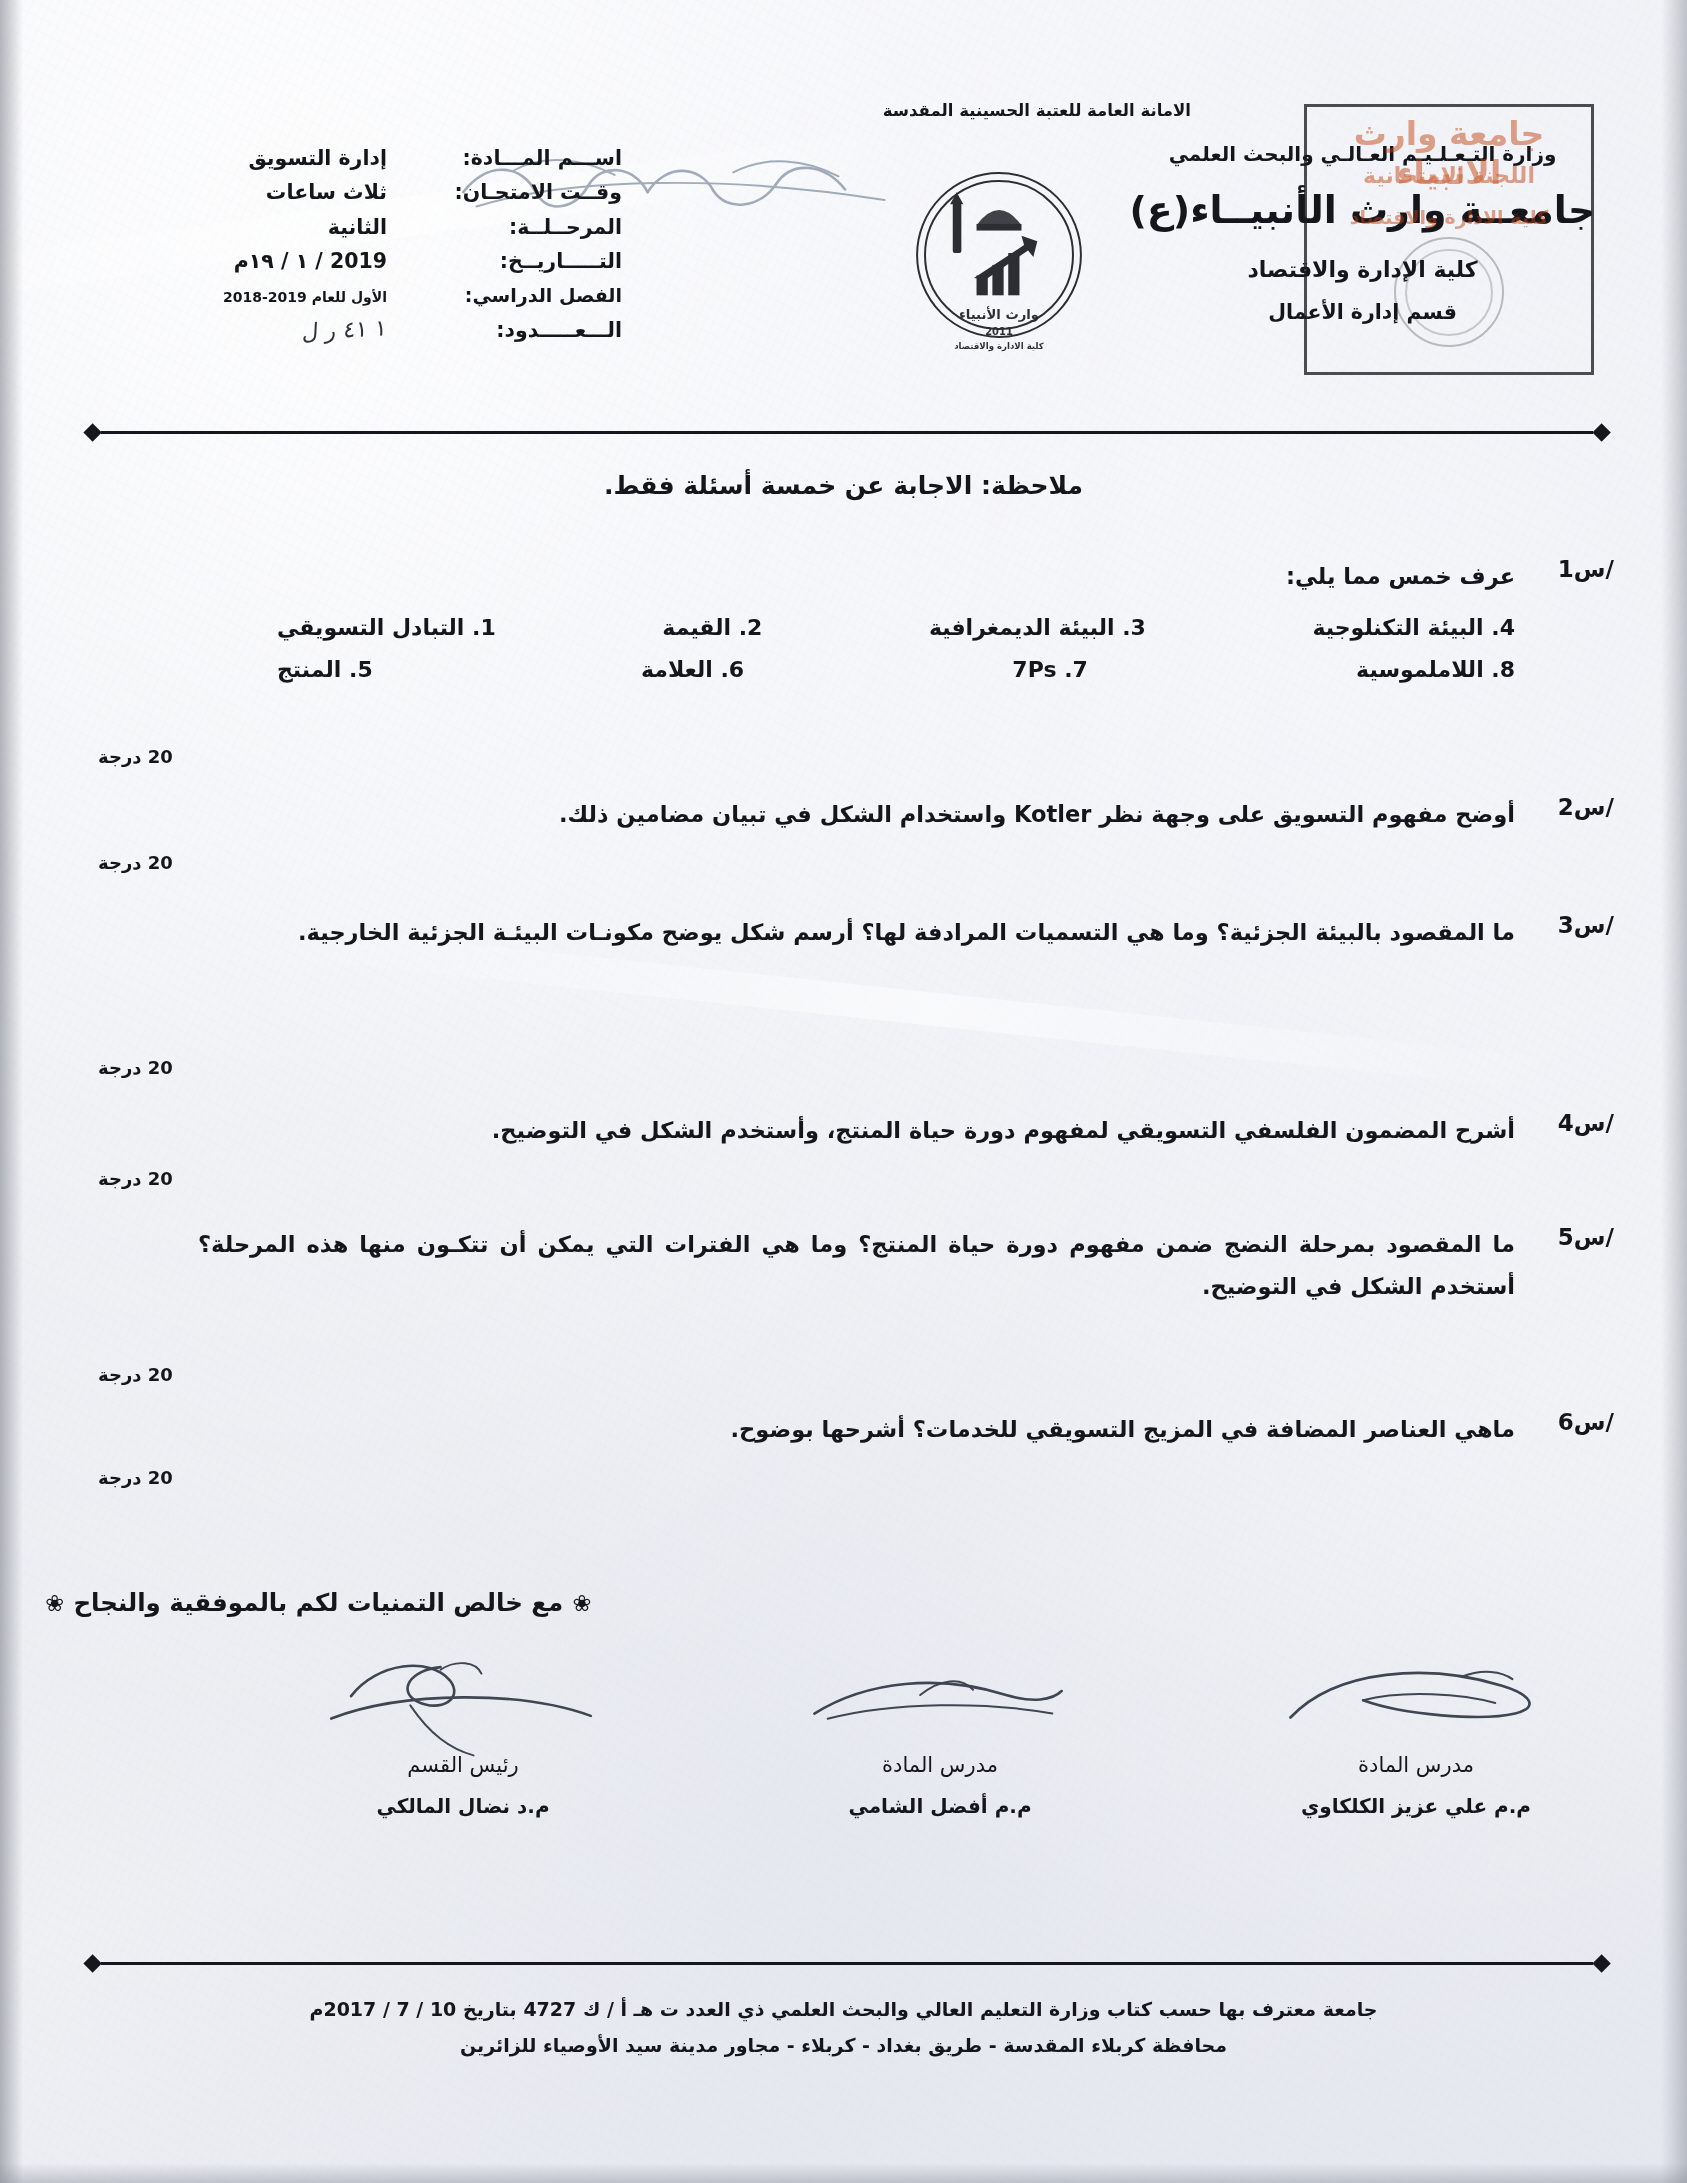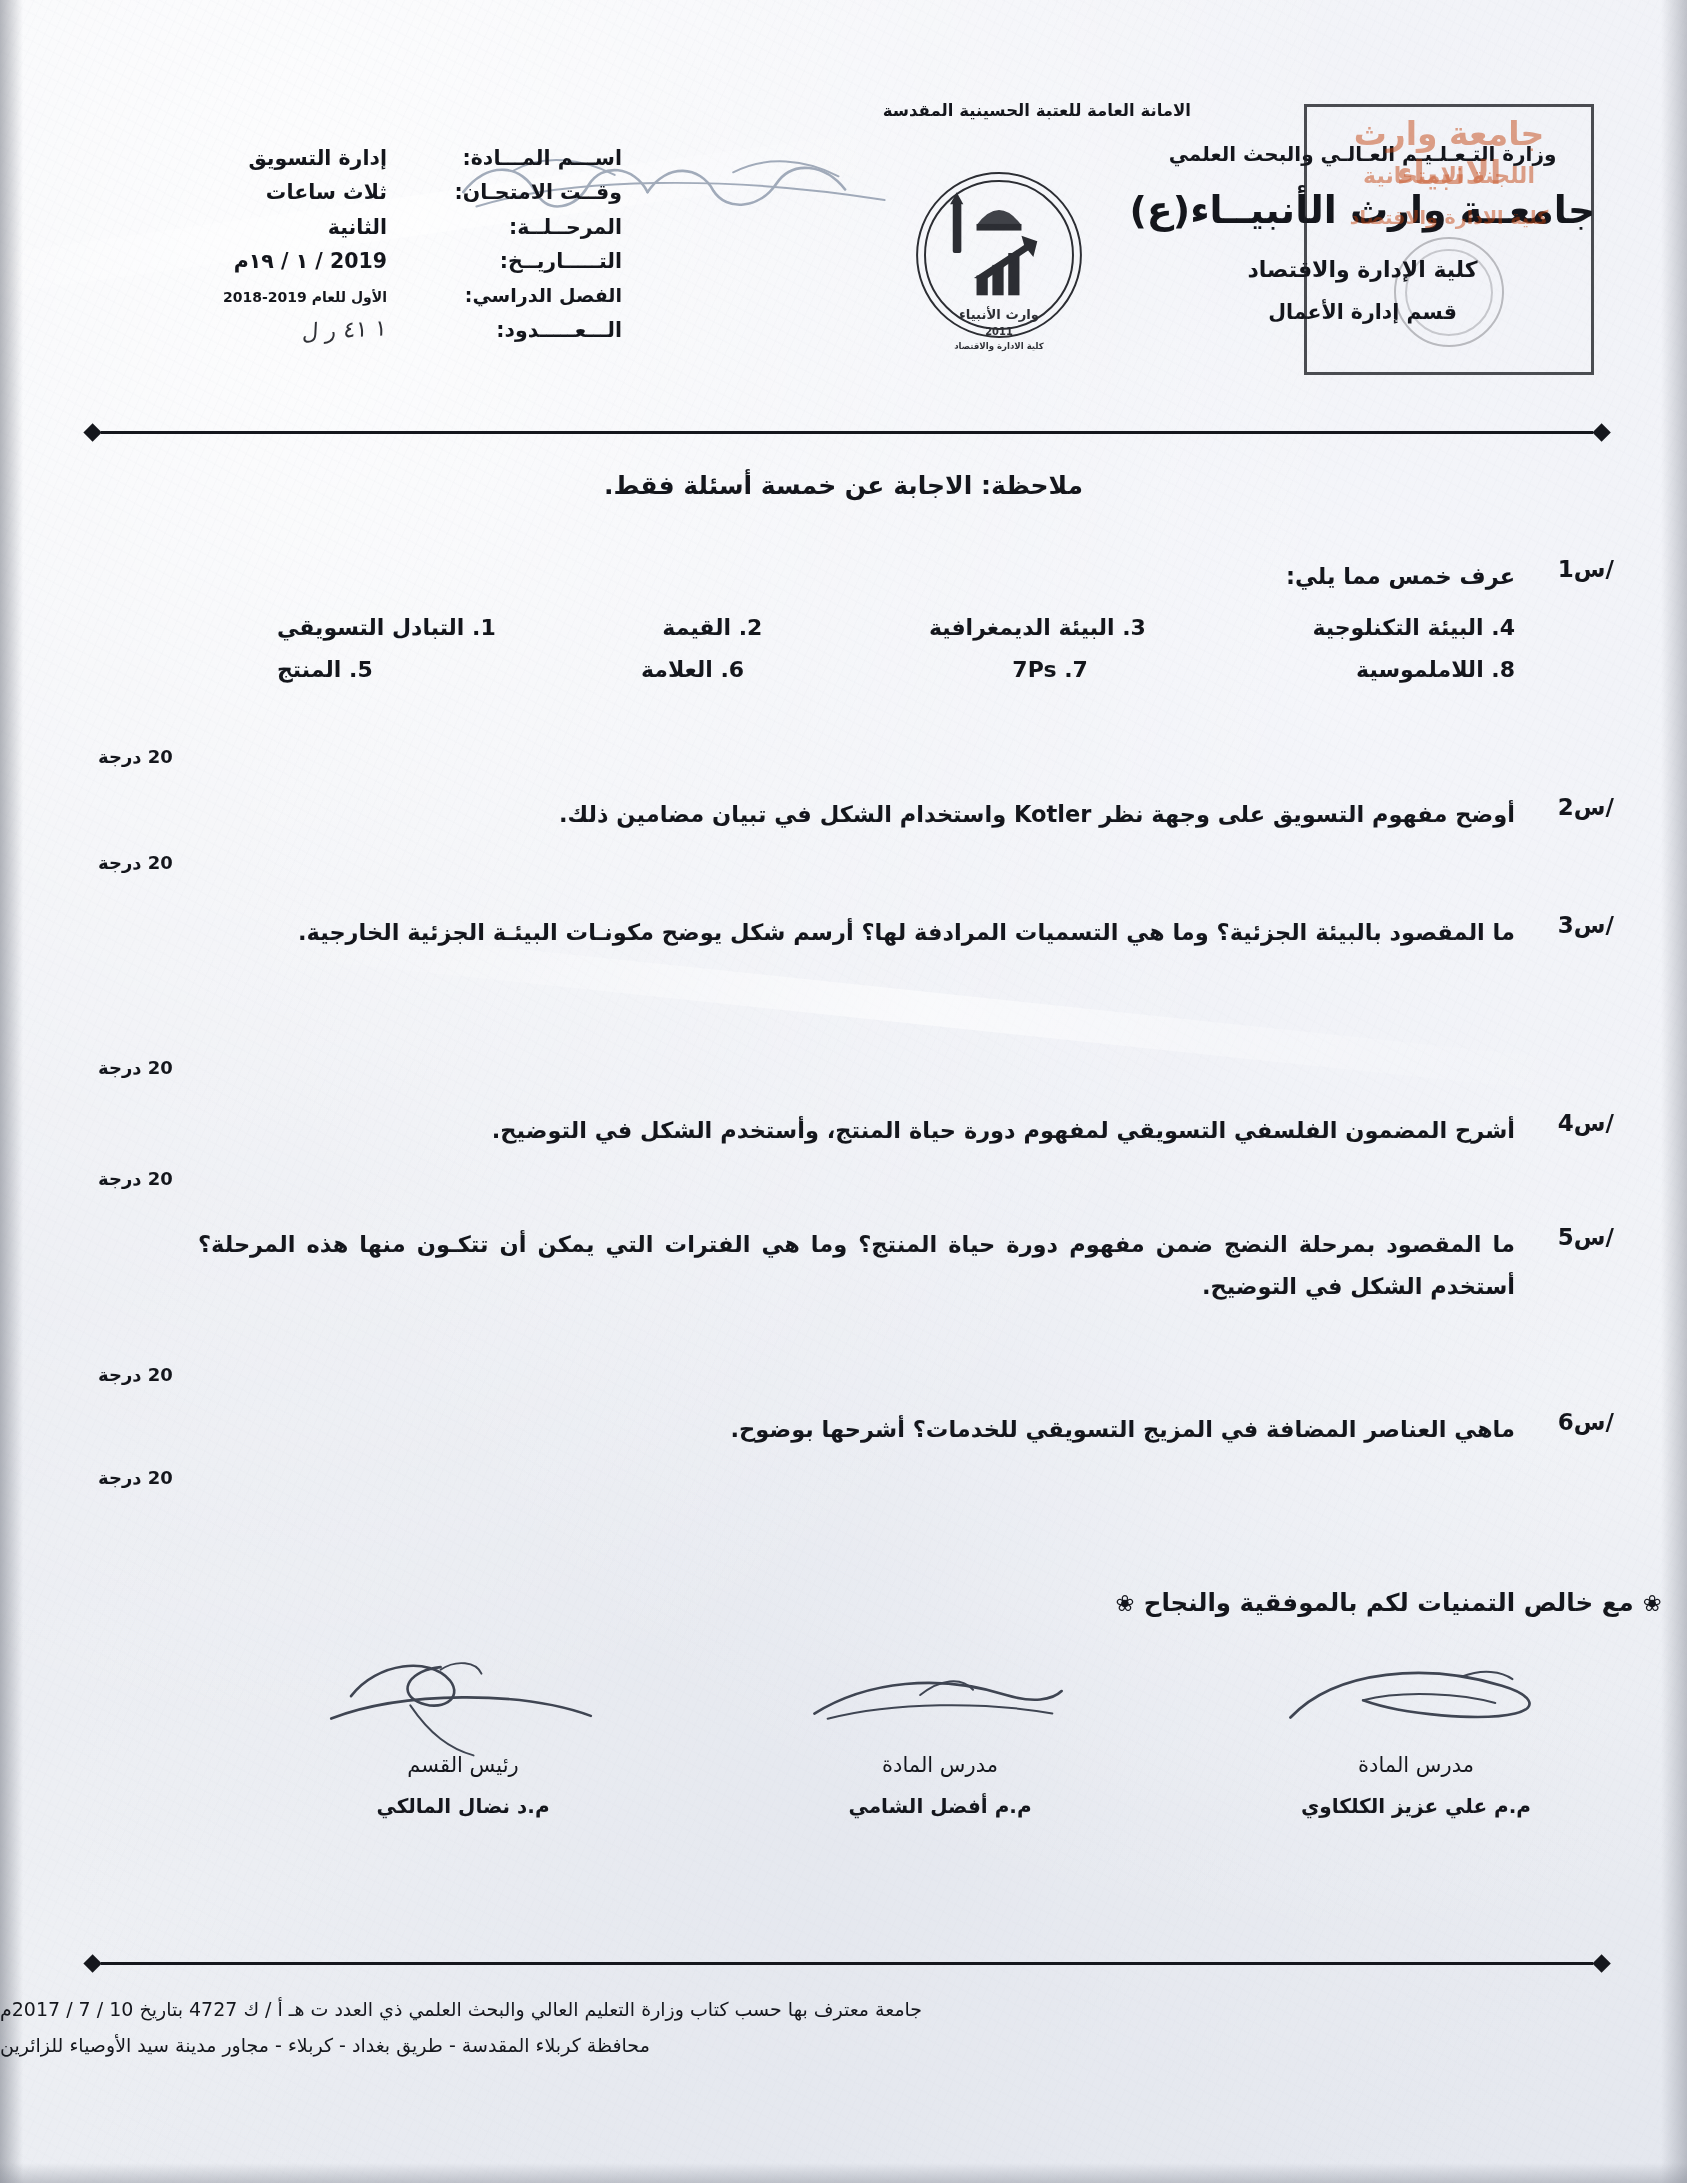--- a/index.html
+++ b/index.html
@@ -283,24 +283,25 @@
     display: flex;
     justify-content: space-between;
     margin-bottom: 17px;
     padding-left: 79px;
   }
   .terms-row span { white-space: nowrap; }
 
   .wishes {
     position: absolute;
     top: 1368px;
-    left: 0; right: 16px;
-    text-align: right;
+    left: 0; right: 0;
+    text-align: left;
     font-size: 24.5px;
     font-weight: 700;
+    padding-left: 36px;
   }
   .wishes .flower { font-size: 22.5px; padding: 0 9.3px; }
 
   
   .sig {
     position: absolute;
     width: 304px;
     text-align: center;
   }
   .sig .role {
@@ -322,23 +323,23 @@
   }
   #sig-1 { top: 1753px; right: 119px; }
   #sig-2 { top: 1753px; right: 595px; }
   #sig-3 { top: 1753px; right: 1072px; }
 
   
   .footer {
     position: absolute;
     top: 1991px;
     left: 0; right: 0;
-    text-align: left;
+    text-align: center;
     font-size: 19px;
-    font-weight: 400;
+    font-weight: 700;
     line-height: 1.9;
   }
 
   
   .streak {
     position: absolute;
     background: linear-gradient(90deg, rgba(255,255,255,0), rgba(255,255,255,0.55), rgba(255,255,255,0));
     pointer-events: none;
   }
 </style>

